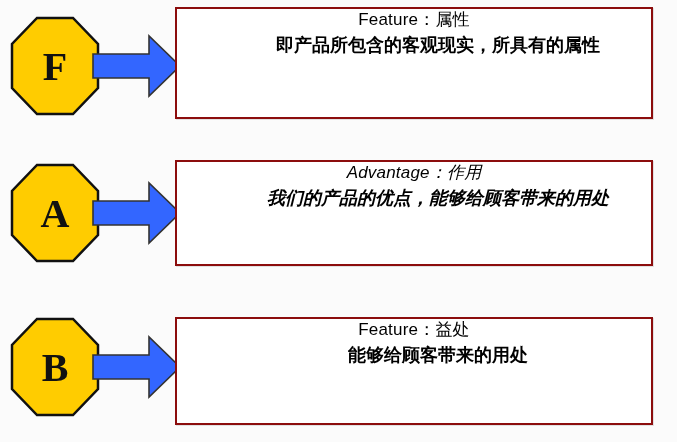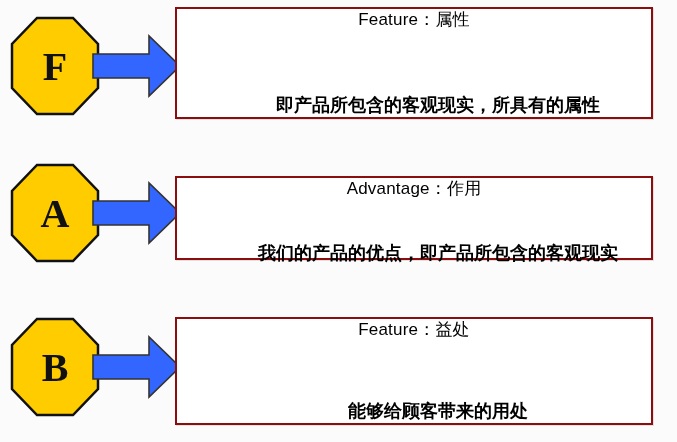--- a/index.html
+++ b/index.html
@@ -72,25 +72,24 @@
     position: absolute;
     left: 175px;
     width: 478px;
     border: 2px solid #8c0d0d;
     background: #ffffff;
     box-sizing: border-box;
     box-shadow: 1px 1px 0 rgba(0,0,0,0.10);
     display: flex;
     flex-direction: column;
     align-items: center;
-    justify-content: space-between;
-    gap: 39px;
+    justify-content: flex-start;
   }
   .row-1 .panel { top: 7px;  height: 112px; }
-  .row-2 .panel { top: 24px;  height: 84px; }
+  .row-2 .panel { top: 8px;  height: 106px; font-style: italic; }
   .row-3 .panel { top: 9px;  height: 108px; }
 
   .panel-title {
     font-size: 17px;
     font-weight: 400;
     color: #000000;
     line-height: 1.35;
     letter-spacing: 0.2px;
     white-space: nowrap;
   }
@@ -141,21 +140,21 @@
     </div>
 
     <div class="arrow">
       <svg viewBox="0 0 90 64" xmlns="http://www.w3.org/2000/svg" aria-hidden="true">
         <polygon points="1,20 57,20 57,2 88,32 57,62 57,44 1,44" fill="#3366ff" stroke="#333333" stroke-width="1.6" stroke-linejoin="miter"></polygon>
       </svg>
     </div>
 
     <div class="panel">
       <div class="panel-title">Advantage：作用</div>
-      <div class="panel-desc">我们的产品的优点，即产品所包含的客观现实</div>
+      <div class="panel-desc">我们的产品的优点，能够给顾客带来的用处</div>
     </div>
 
   </div>
 
   <div class="row row-3">
 
     <div class="badge">
       <svg viewBox="0 0 88 98" xmlns="http://www.w3.org/2000/svg" aria-hidden="true">
         <polygon points="26,1 62,1 87,27 87,71 62,97 26,97 1,71 1,27" fill="#ffcc00" stroke="#111111" stroke-width="2.5" stroke-linejoin="miter"></polygon>
         <text class="badge-letter" x="44" y="63" text-anchor="middle">B</text>

